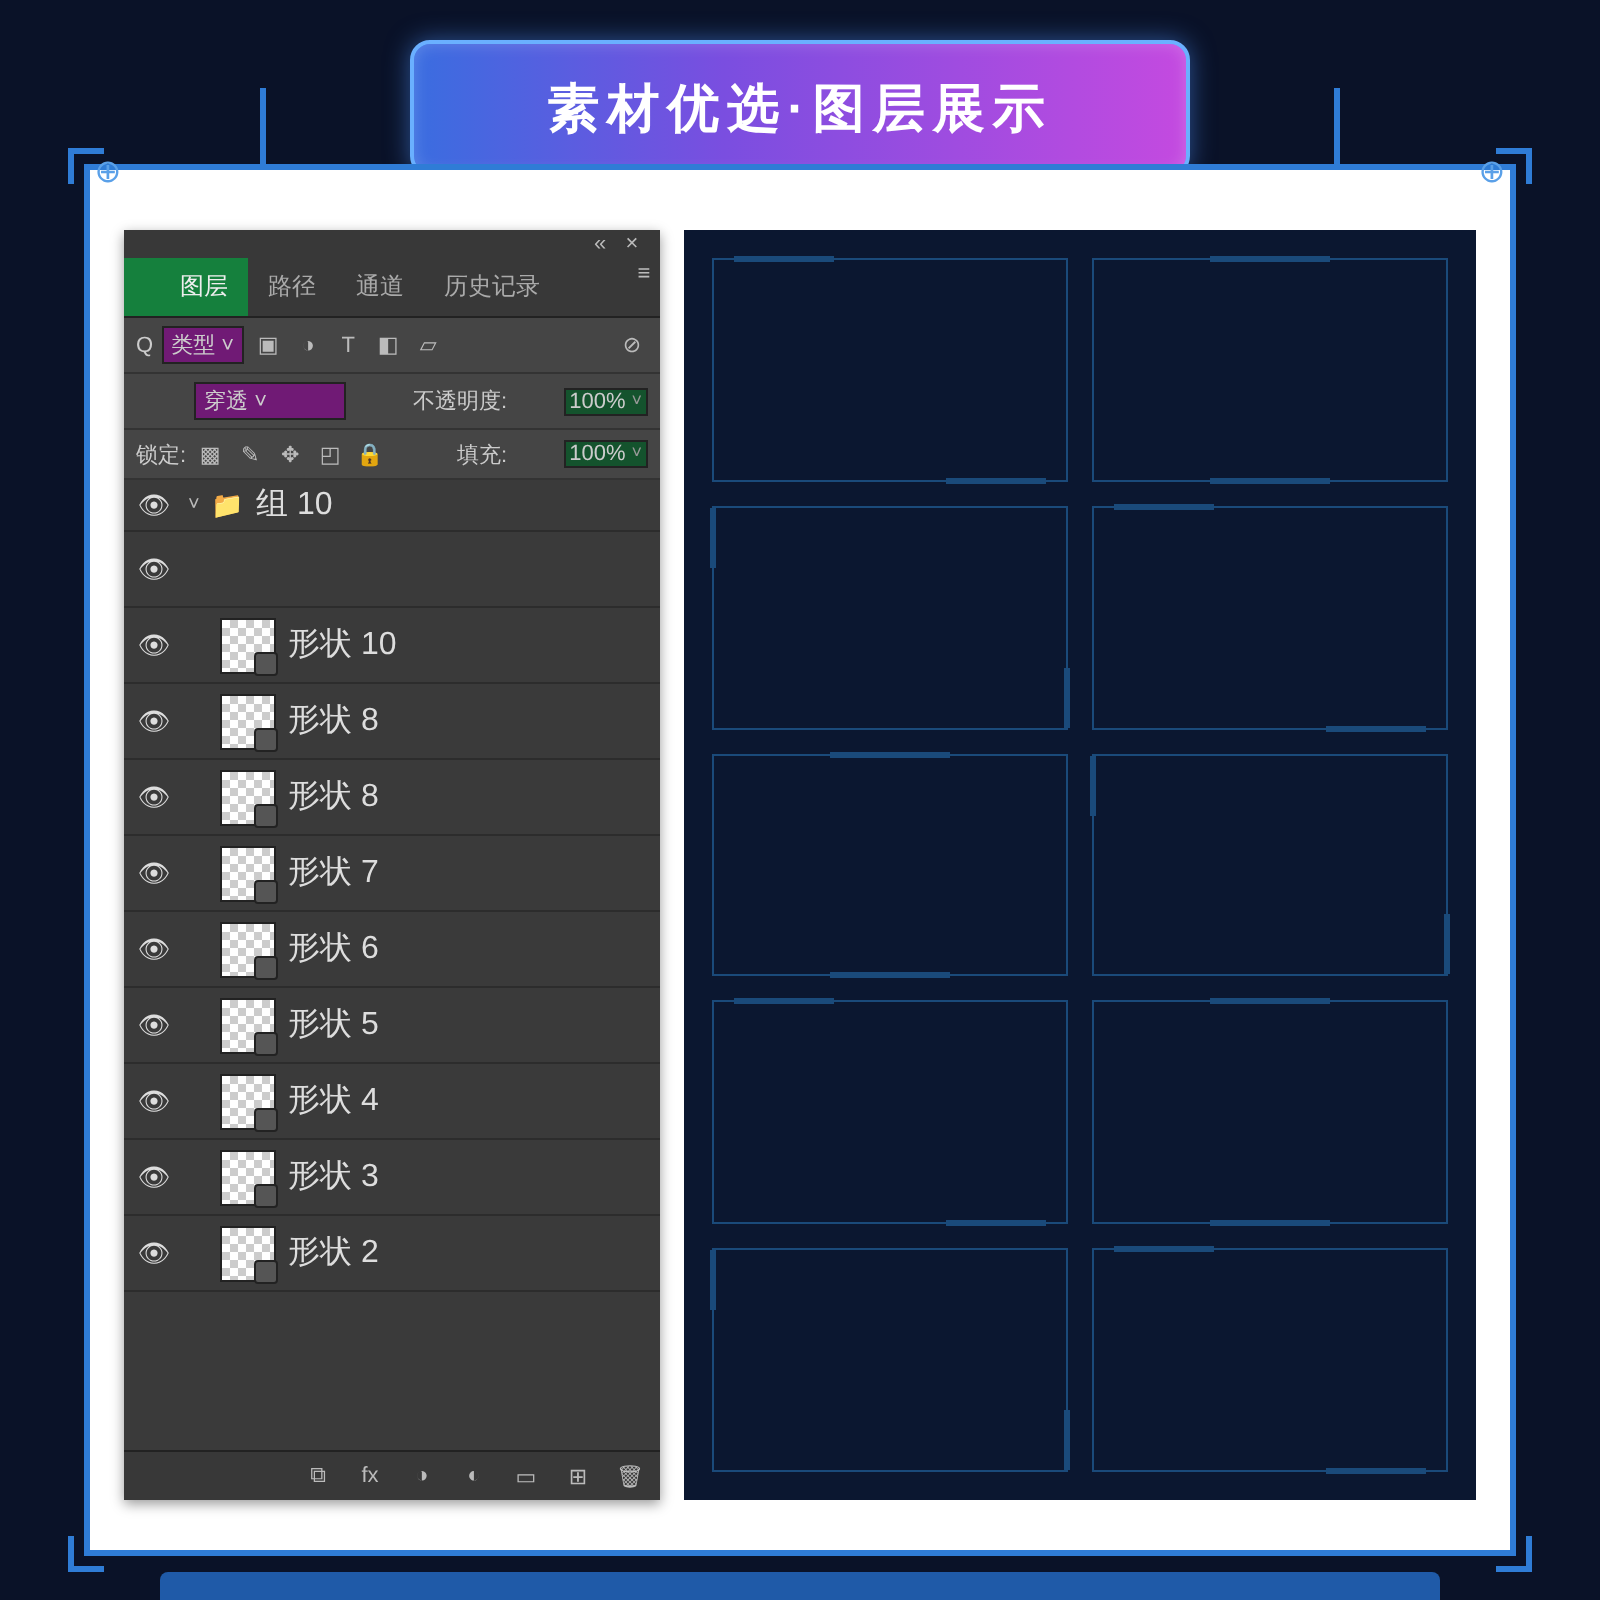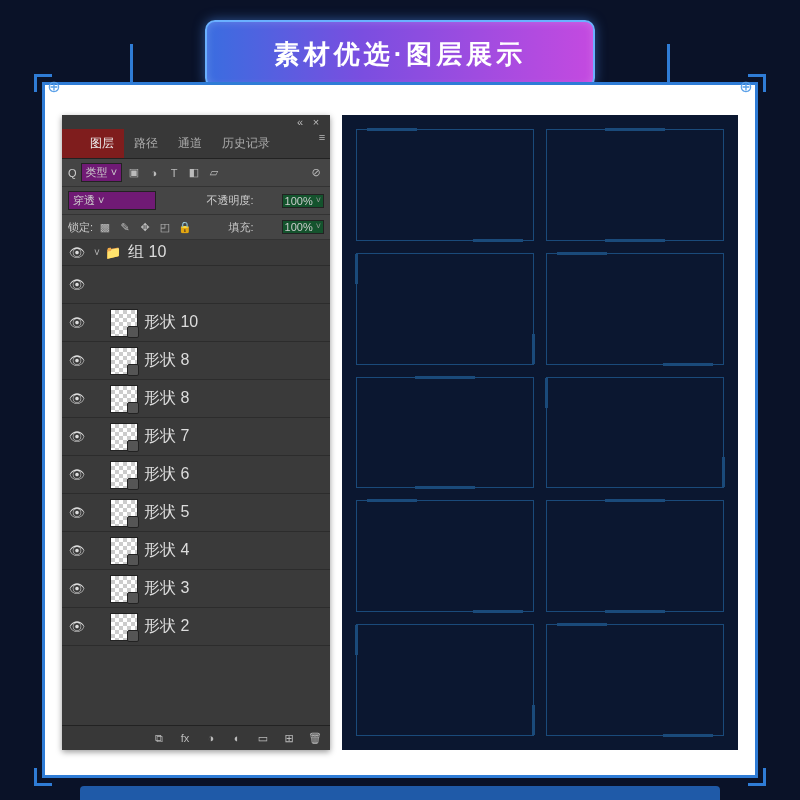--- a/index.html
+++ b/index.html
@@ -77,36 +77,36 @@
   padding-right: 6px;
   color: #999; font-size: 10px;
 }
 .panel-tabs {
   display: flex; background: #383838; border-bottom: 1px solid #222;
 }
 .panel-tab {
   padding: 6px 10px; font-size: 12px; cursor: pointer;
   color: #aaa;
 }
-.panel-tab.active { background: #7f1d1d; color: #eee; padding-left: 28px; }
+.panel-tab.active { background: #15803d; color: #eee; padding-left: 28px; }
 
 .filter-row, .blend-row, .lock-row {
   display: flex; align-items: center; gap: 4px;
   padding: 4px 6px; border-bottom: 1px solid #333;
   font-size: 11px;
 }
 .icon-btn {
   width: 16px; height: 16px; display: inline-flex; align-items: center; justify-content: center;
   color: #bbb; cursor: pointer; font-size: 11px;
 }
 .dd {
   background: #701a75; border: 1px solid #222; color: #ccc;
   padding: 1px 4px; font-size: 11px;
 }
-.blend-row .dd:first-child { width: 88px; }
+.blend-row .dd:first-child { width: 76px; margin-left: 29px; }
 .pct-box {
   display: flex; align-items: flex-start; border: 1px solid #222; background: #14532d;
   padding: 0 2px; font-size: 11px; margin-left: 24px;
 }
 .pct-box .chev { font-size: 9px; margin-left: 3px; color: #999; }
 
 .layer-list { flex: 1; overflow: hidden; background: #3a3a3a; }
 .layer-row {
   display: flex; align-items: center; height: 38px;
   border-bottom: 1px solid #2c2c2c;

